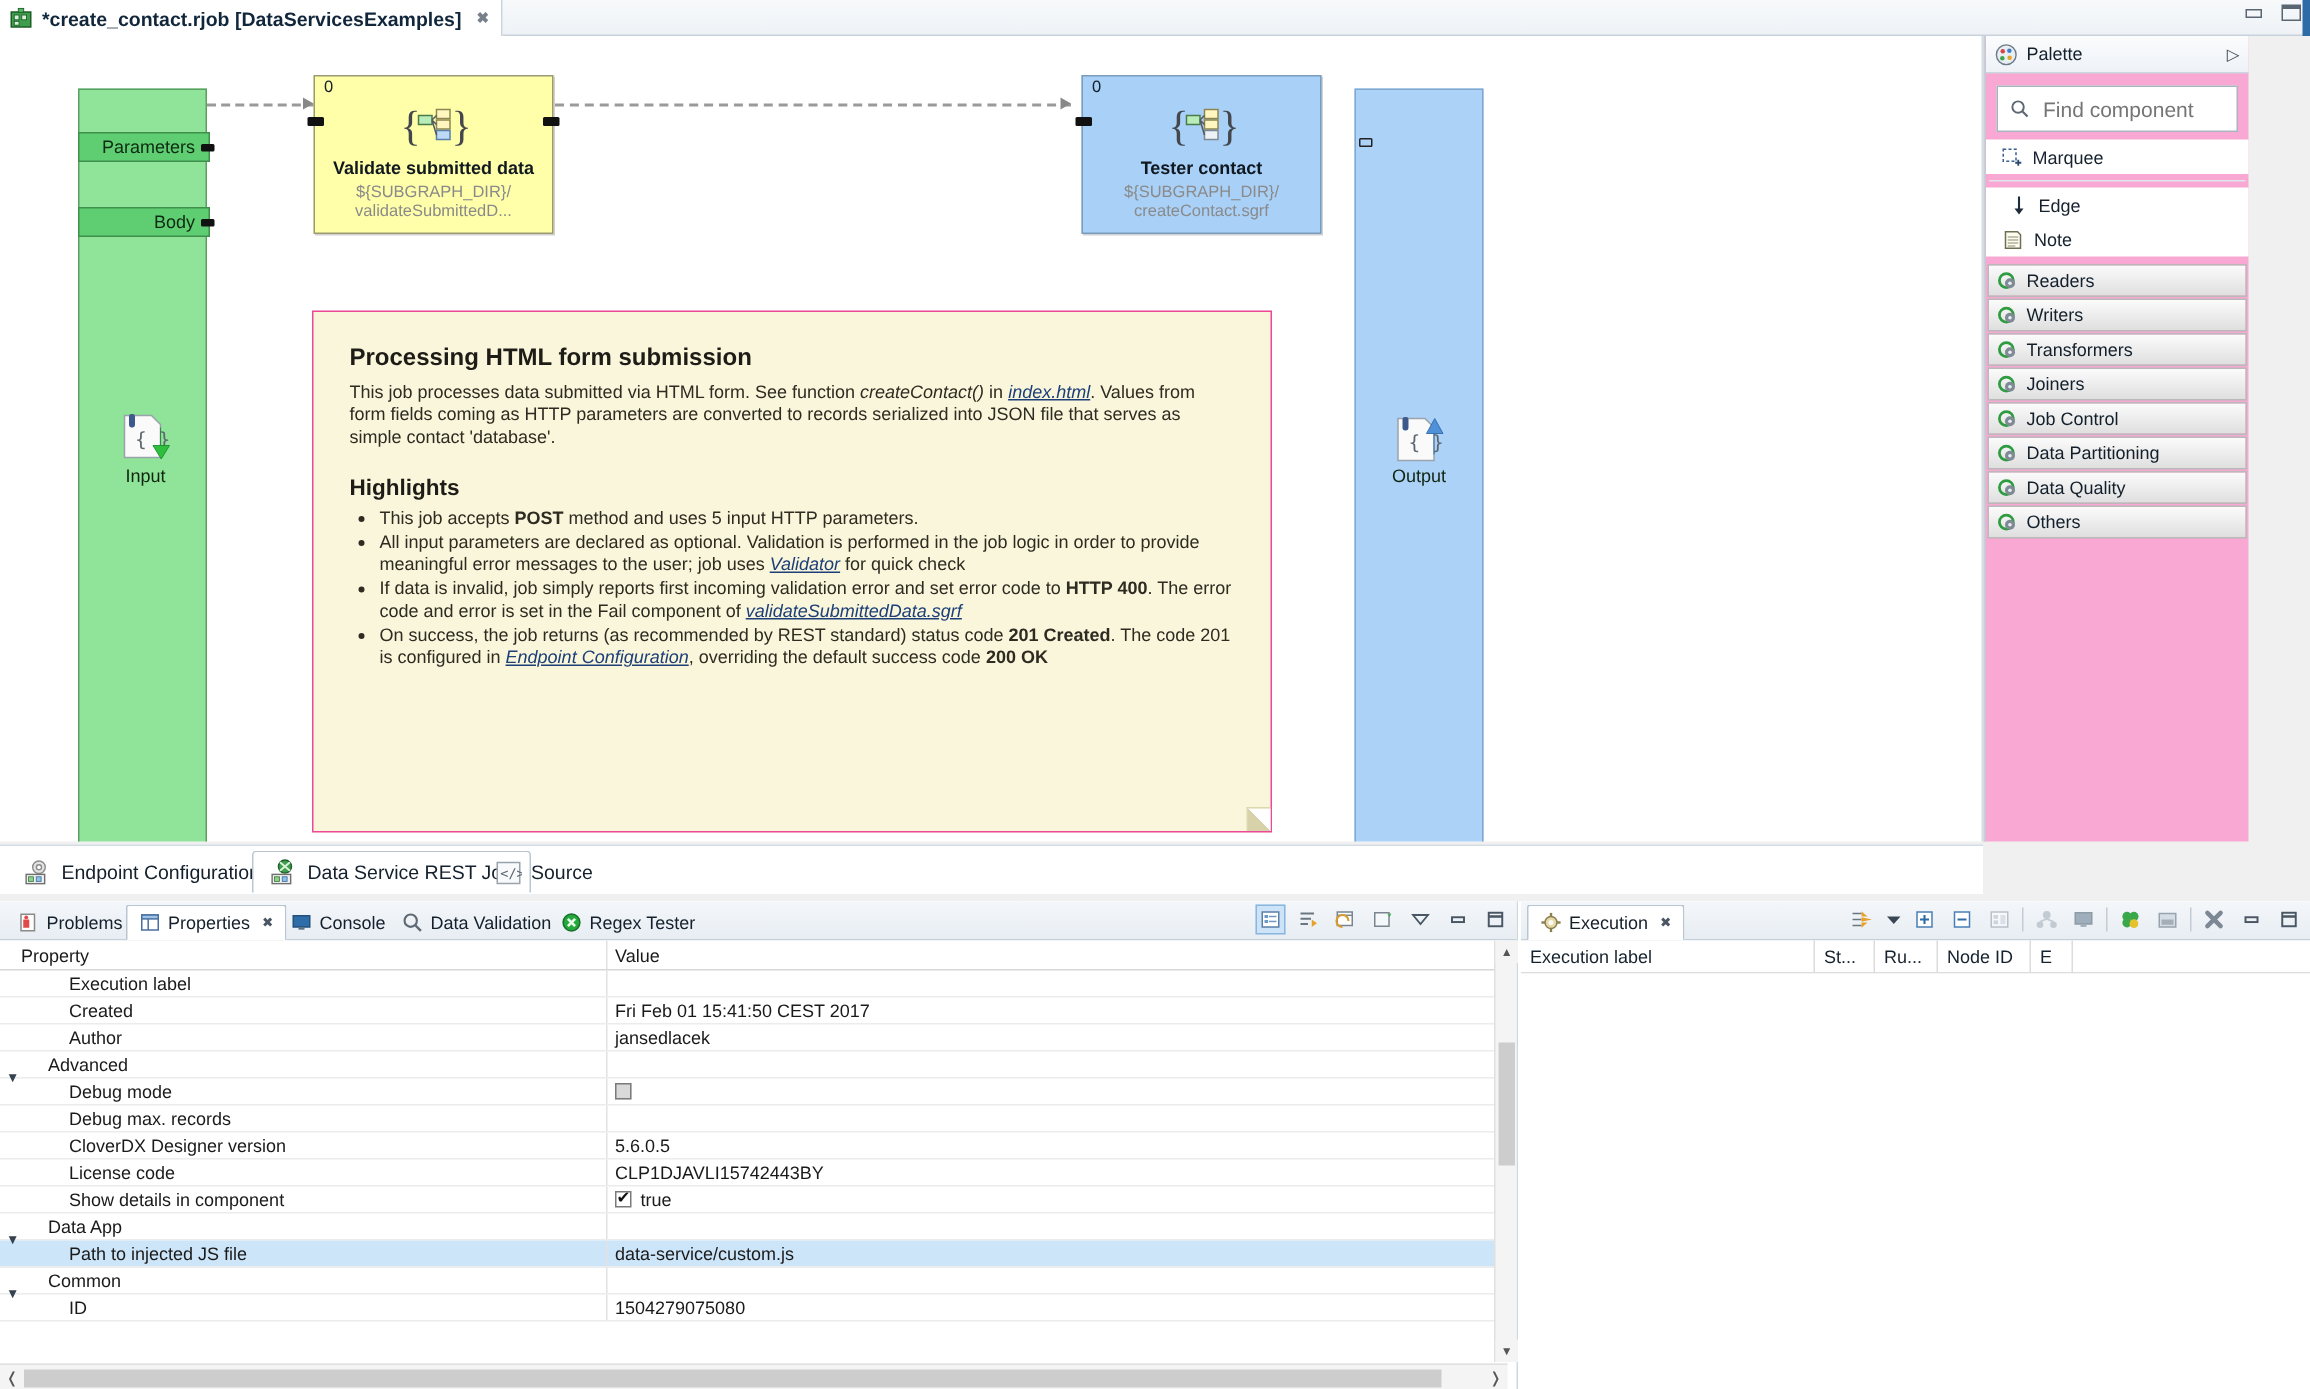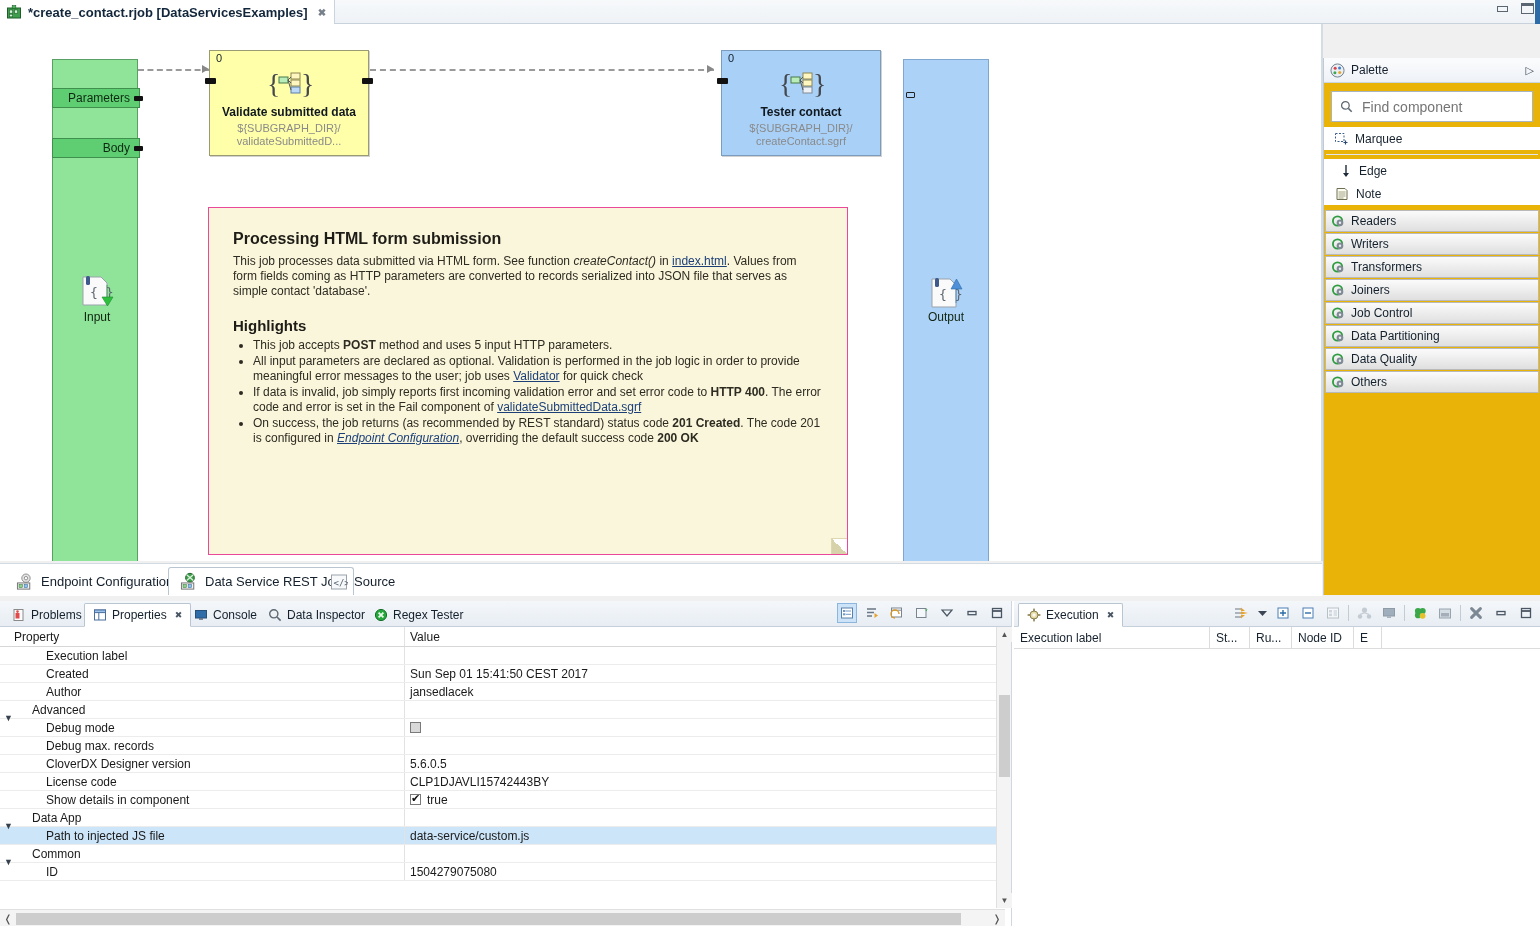--- a/index.html
+++ b/index.html
@@ -91,29 +91,29 @@
     background:#faf6dc; border:1px solid #ec4899;
   }
   .note .fold { position:absolute; right:0; bottom:0; width:16px; height:16px;
     background:linear-gradient(225deg,#ffffff 50%, #d8d2ab 50%); border-left:1px solid #ded8b0; border-top:1px solid #ded8b0;}
   .note .inner { padding:22px 24px 0 24px; color:#2e2b21; }
   .note h2 { font-size:16px; margin:0 0 6px 0; color:#1e1c16; }
   .note h3 { font-size:15px; margin:18px 0 4px 0; color:#1e1c16; }
   .note p { margin:0; font-size:12px; line-height:15px; }
   .note ul { margin:2px 0 0 0; padding-left:20px; }
   .note li { font-size:12px; line-height:15px; margin-bottom:1px; }
-  .lnk { color:#1c3f78; text-decoration:underline; cursor:pointer;}
+  .lnk { color:#1c3f78; text-decoration:underline; cursor:pointer;font-style:italic;}
   .lnk.it { font-style:italic; }
   .em { font-style:italic; }
   .b { font-weight:bold; }
 
   
   .palette {
-    position:absolute; left:1323px; top:24px; width:217px; height:537px;
-    background:#eab308; border-left:1px solid #c0cad4;margin-top:34px;
+    position:absolute; left:1323px; top:24px; width:176px; height:537px;
+    background:#f9a8d4; border-left:1px solid #c0cad4;
   }
   .pal-head {
     height:25px; display:flex; align-items:center; gap:6px; padding:0 6px;
     background:linear-gradient(to bottom,#fbfcfd,#eef2f7);
     border-bottom:1px solid #cbd5dd; font-size:12px; color:#14202c;
   }
   .pal-head .arrow-r { margin-left:auto; color:#3a4653; font-size:11px; cursor:pointer;}
   .pal-find {
     margin:8px 7px 0 7px; height:31px; border:1px solid #a8b4c0; background:#fff;
     display:flex; align-items:center; gap:7px; padding:0 8px;
@@ -541,21 +541,21 @@
           </span>
           <span>Console</span>
         </div>
         <div class="vtab" style="left:260px;">
           <span class="ic">
             <svg width="14" height="14" viewBox="0 0 14 14">
               <circle cx="5.8" cy="5.8" r="4.1" fill="none" stroke="#5d6872" stroke-width="1.4"></circle>
               <line x1="9" y1="9" x2="12.6" y2="12.6" stroke="#5d6872" stroke-width="1.6"></line>
             </svg>
           </span>
-          <span>Data Inspector</span>
+          <span>Data Validation</span>
         </div>
         <div class="vtab" style="left:366px;">
           <span class="ic">
             <svg width="14" height="14" viewBox="0 0 14 14">
               <circle cx="7" cy="7" r="5.6" fill="#25a83c" stroke="#17702a"></circle>
               <path d="M4.6 4.6 L9.4 9.4 M9.4 4.6 L4.6 9.4" stroke="#eafbe9" stroke-width="1.8"></path>
             </svg>
           </span>
           <span>Regex Tester</span>
         </div>
@@ -621,21 +621,21 @@
             </div>
             <div class="pc2">
               <span></span>
             </div>
           </div>
           <div class="ptr">
             <div class="pc1">
               <span class="indent">Created</span>
             </div>
             <div class="pc2">
-              <span>Sun Sep 01 15:41:50 CEST 2017</span>
+              <span>Fri Feb 01 15:41:50 CEST 2017</span>
             </div>
           </div>
           <div class="ptr">
             <div class="pc1">
               <span class="indent">Author</span>
             </div>
             <div class="pc2">
               <span>jansedlacek</span>
             </div>
           </div>

